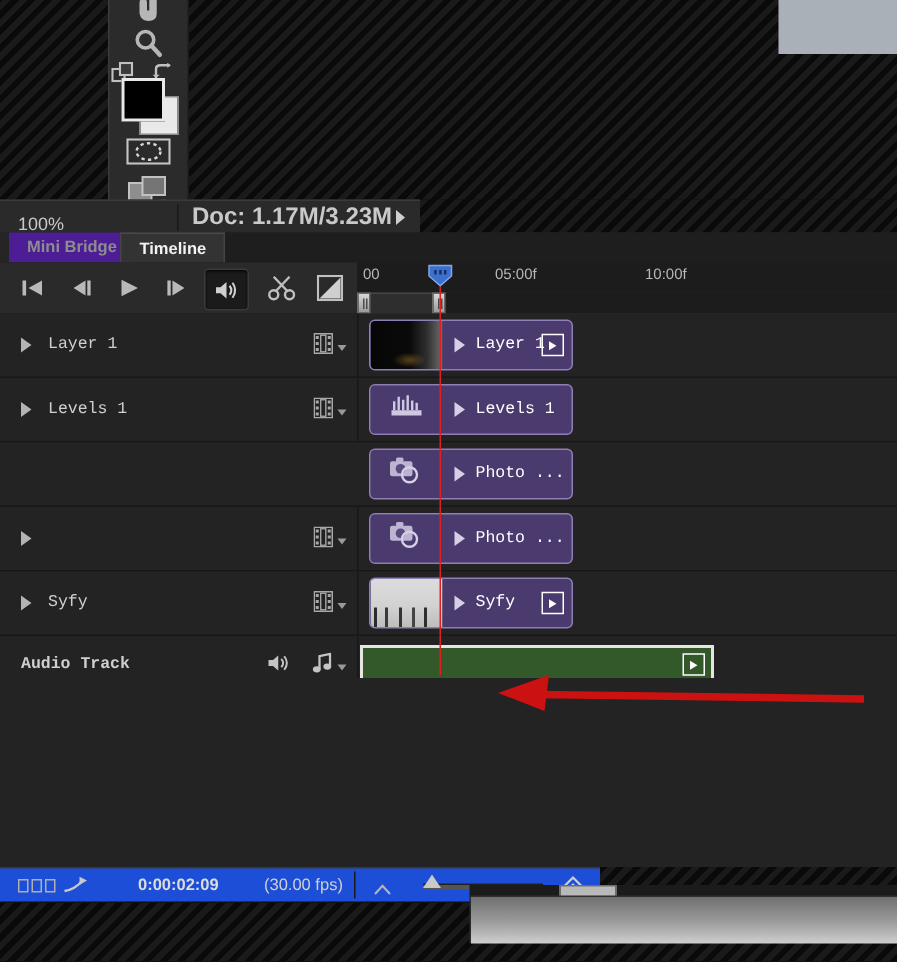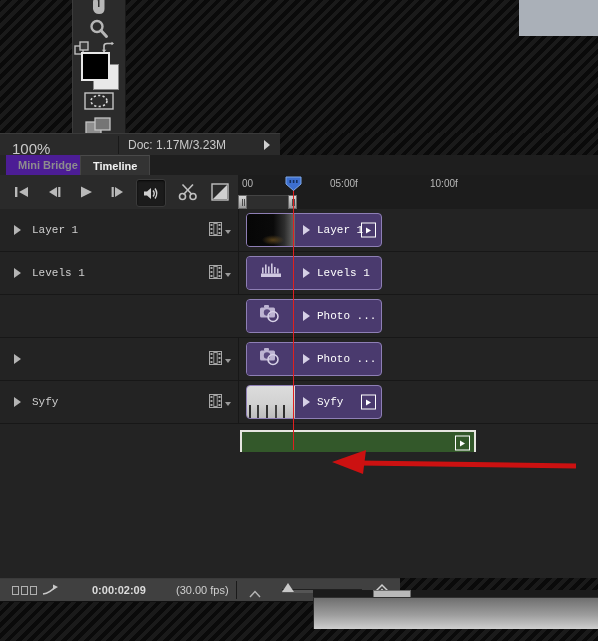--- a/index.html
+++ b/index.html
@@ -62,30 +62,30 @@
 
   
   #doc-strip {
     left: 0; top: 133px; width: 280px; height: 22px;
     background: #2a2a2a;
     border-top: 1px solid #3a3a3a;
     border-bottom: 1px solid #101010;
   }
   #doc-zoom {
     position: absolute; left: 12px; top: 4px; height: 22px;
-    line-height: 22px; font-size: 15px; color: #c9c9c9;
+    line-height: 22px; font-size: 12px; color: #c9c9c9;
   }
   #doc-sep {
     position: absolute; left: 118px; top: 2px;
     width: 1px; height: 18px; background: #191919;
   }
   #doc-text {
     position: absolute; left: 128px; top: 0; height: 22px;
-    line-height: 22px; font-size: 12px; color: #c9c9c9;
-    font-weight: normal;
+    line-height: 22px; font-size: 16px; color: #c9c9c9;
+    font-weight: bold;
   }
   #doc-arrow {
     position: absolute; right: 10px; top: 6px;
     width: 0; height: 0;
     border-left: 6px solid #cfcfcf;
     border-top: 5px solid transparent;
     border-bottom: 5px solid transparent;
   }
 
   
@@ -316,21 +316,21 @@
   
   #annot-arrow {
     position: absolute; left: 318px; top: 450px;
     width: 262px; height: 30px;
     z-index: 50; pointer-events: none;
   }
 
   
   #statusbar {
     left: 0; top: 578px; width: 400px; height: 22px;
-    background: #404040;
+    background: #1d4ed8;
     border-top: 1px solid #3a3a3a;
     border-bottom: 1px solid #101010;
   }
   #status-grid {
     position: absolute; left: 12px; top: 7px;
     display: flex; gap: 2px;
   }
   #status-grid span {
     width: 5px; height: 7px;
     border: 1px solid #b0b0b0;
@@ -703,20 +703,41 @@
               <span class="clip-name">Syfy</span>
               <span class="clip-endbtn">
                   <i></i>
                 </span>
             </div>
           </div>
         </div>
       </div>
 
       <div class="row" style="height:38px;">
+        <div class="row-head">
+          <div class="row-label" style="left:14px;height:38px;line-height:38px;font-weight:bold;">Audio Track</div>
+          <div class="row-icons" style="top:11px;">
+            <span>
+              <svg width="16" height="14" viewBox="0 0 16 14">
+                <path d="M1 5 L4 5 L7.5 2 L7.5 12 L4 9 L1 9 Z" fill="#c4c4c4"></path>
+                <path d="M9.5 4.2 Q12 7 9.5 9.8" fill="none" stroke="#c4c4c4" stroke-width="1.3"></path>
+                <path d="M11.5 2.5 Q15 7 11.5 11.5" fill="none" stroke="#c4c4c4" stroke-width="1.3"></path>
+              </svg>
+            </span>
+            <span style="width:6px;display:inline-block;"></span>
+            <span>
+              <svg width="14" height="14" viewBox="0 0 14 14">
+                <path d="M5 11 L5 2.5 L12 1 L12 9" fill="none" stroke="#c4c4c4" stroke-width="1.5"></path>
+                <ellipse cx="3.2" cy="11.2" rx="2.6" ry="2.1" fill="#c4c4c4"></ellipse>
+                <ellipse cx="10.2" cy="9.4" rx="2.6" ry="2.1" fill="#c4c4c4"></ellipse>
+              </svg>
+            </span>
+            <span class="mini-caret"></span>
+          </div>
+        </div>
         <div class="row-track">
           <div class="audio-clip" style="left:2px;width:236px;">
             <span class="audio-endbtn">
                 <i></i>
               </span>
           </div>
         </div>
       </div>
 
     </div>

